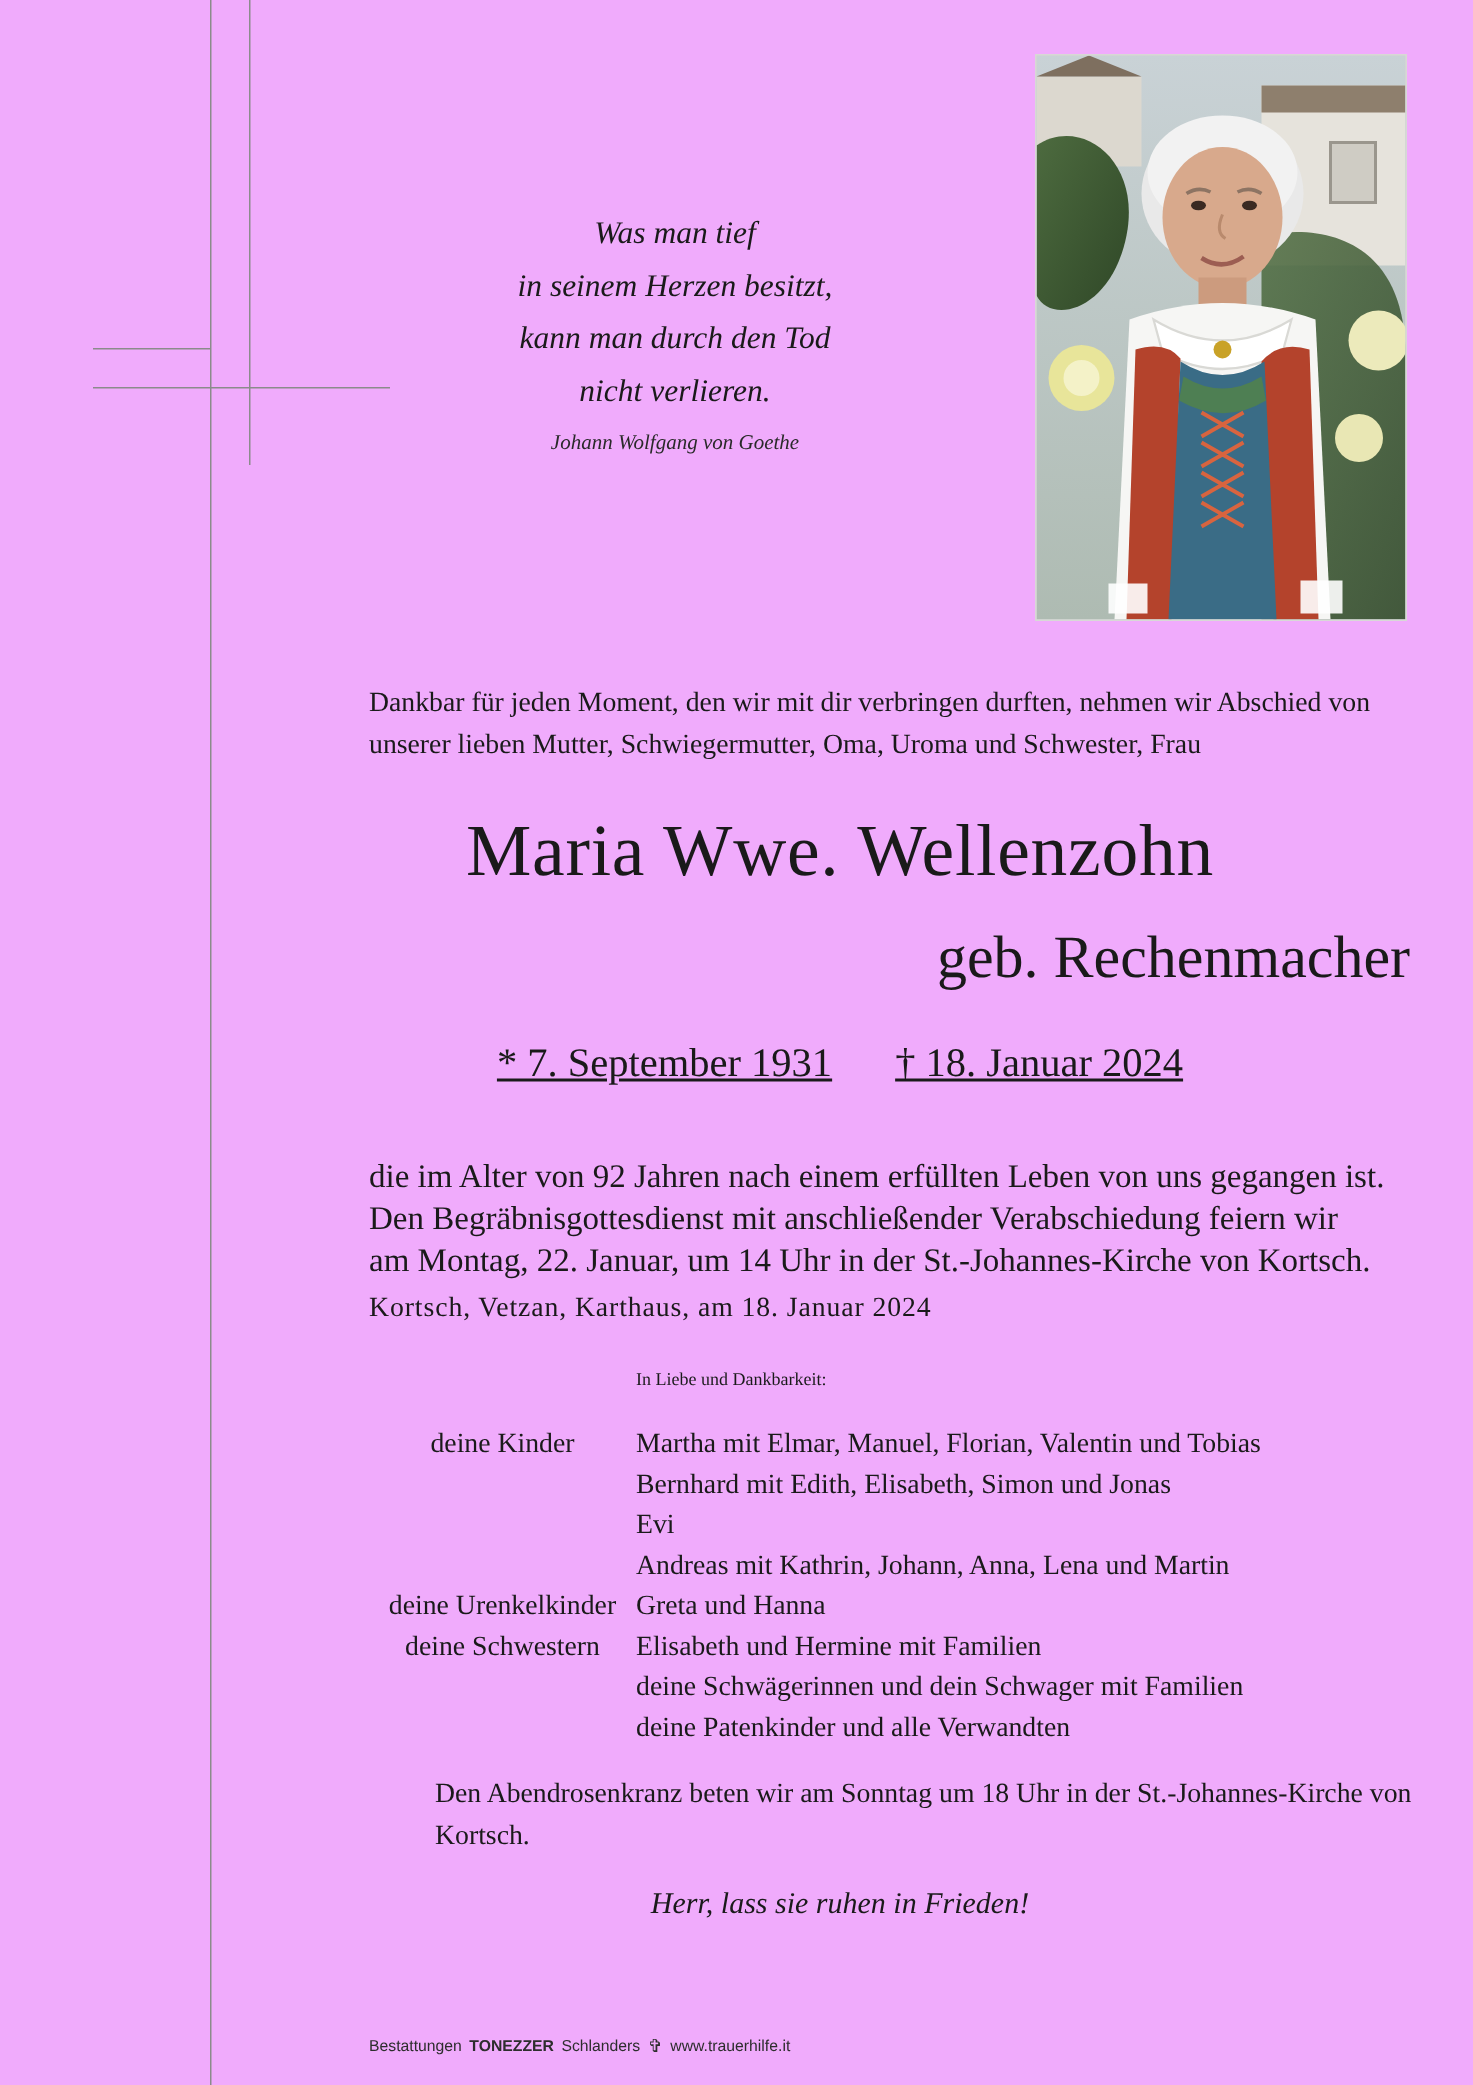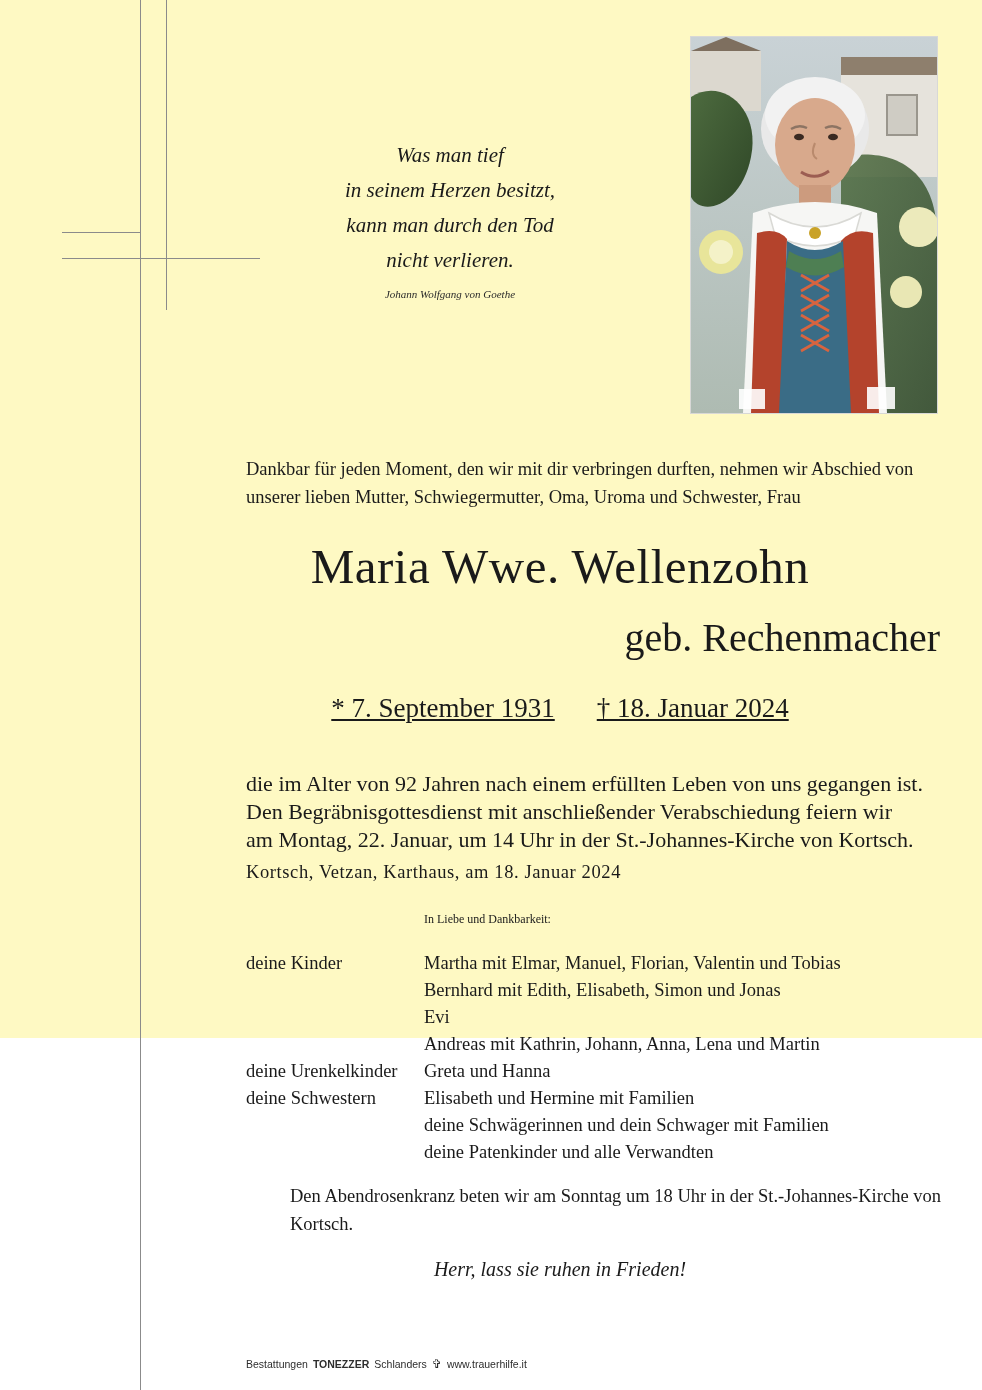--- a/index.html
+++ b/index.html
@@ -12,22 +12,22 @@
     background: #ffffff;
     font-family: "Liberation Serif", serif;
     color: #1a1a1a;
     overflow: hidden;
     position: relative;
   }
   .card {
     position: absolute;
     left: 0; top: 0;
     width: 982px;
-    height: 1038px;
-    background: #fef9c3;
+    height: 1390px;
+    background: #f0abfc;
     box-sizing: border-box;
   }
   
   .cross-v1 {
     position: absolute;
     left: 140px; top: 0px;
     width: 1px; height: 1390px;
     background: #8b8b8b;
   }
   .cross-v2 {
@@ -70,21 +70,21 @@
     font-size: 21px;
     line-height: 35px;
     color: #1a1a1a;
   }
   .quote-author {
     position: absolute;
     left: 300px; top: 288px;
     width: 300px;
     text-align: center;
     font-style: italic;
-    font-size: 11px;
+    font-size: 14px;
     color: #2a2a2a;
   }
 
   
   .intro {
     position: absolute;
     left: 246px; top: 455px;
     width: 690px;
     font-size: 18.5px;
     line-height: 28px;
@@ -141,21 +141,21 @@
   }
 
   .family {
     position: absolute;
     left: 246px; top: 950px;
     width: 700px;
     font-size: 18.5px;
     line-height: 27px;
   }
   .fam-row { display: flex; align-items: flex-start; }
-  .fam-label { width: 178px; flex: 0 0 178px; }
+  .fam-label { width: 178px; flex: 0 0 178px; text-align: center; }
   .fam-value { flex: 1 1 auto; }
   b { font-weight: normal; }
 
   .rosary {
     position: absolute;
     left: 246px; top: 1182px;
     width: 700px;
     font-size: 18.5px;
     line-height: 28px;
     margin-left: 44px;

